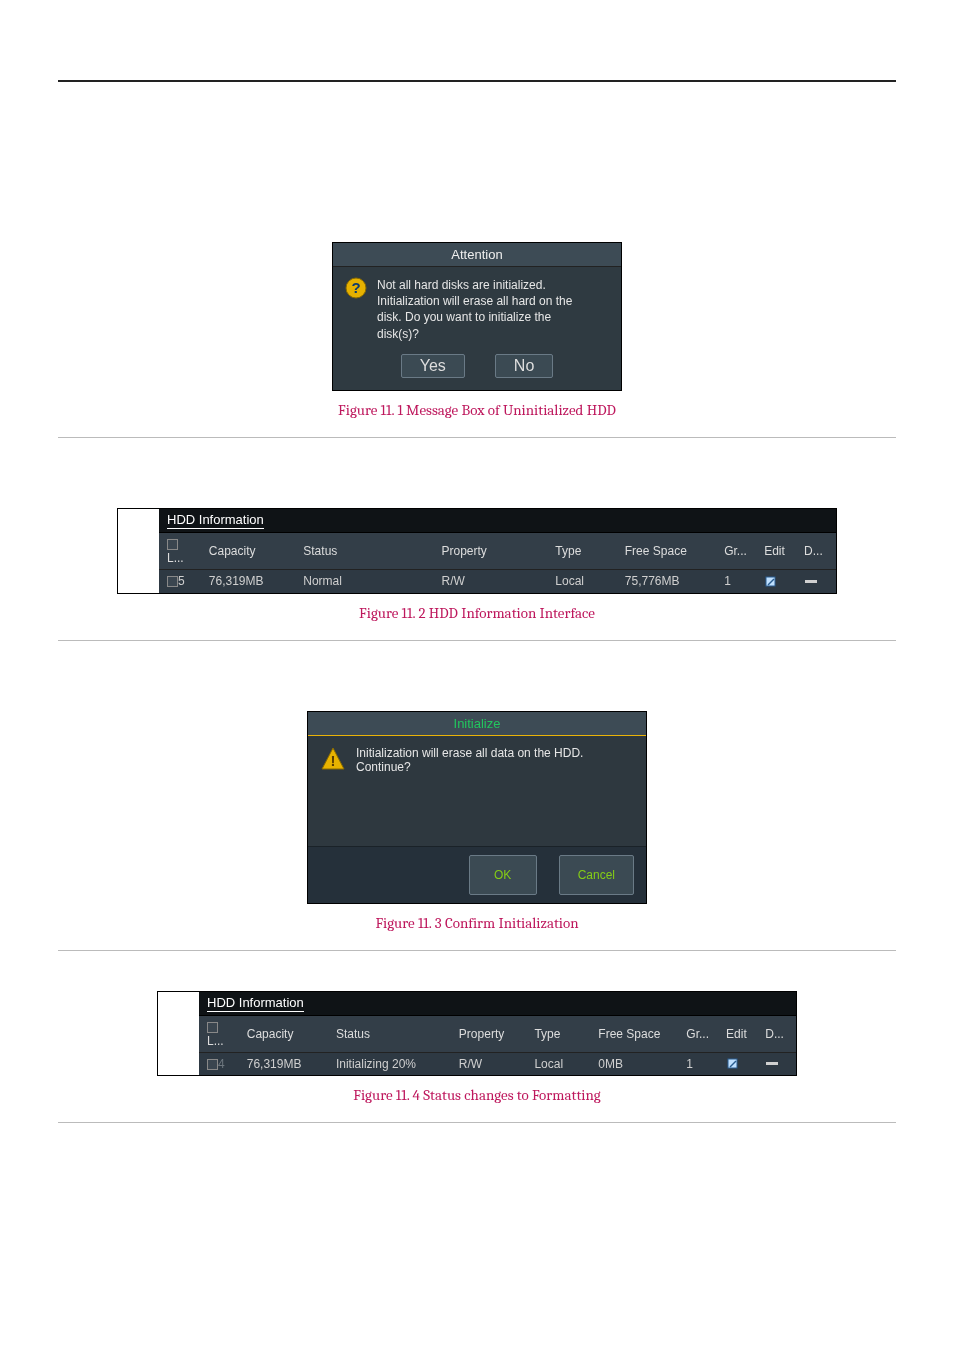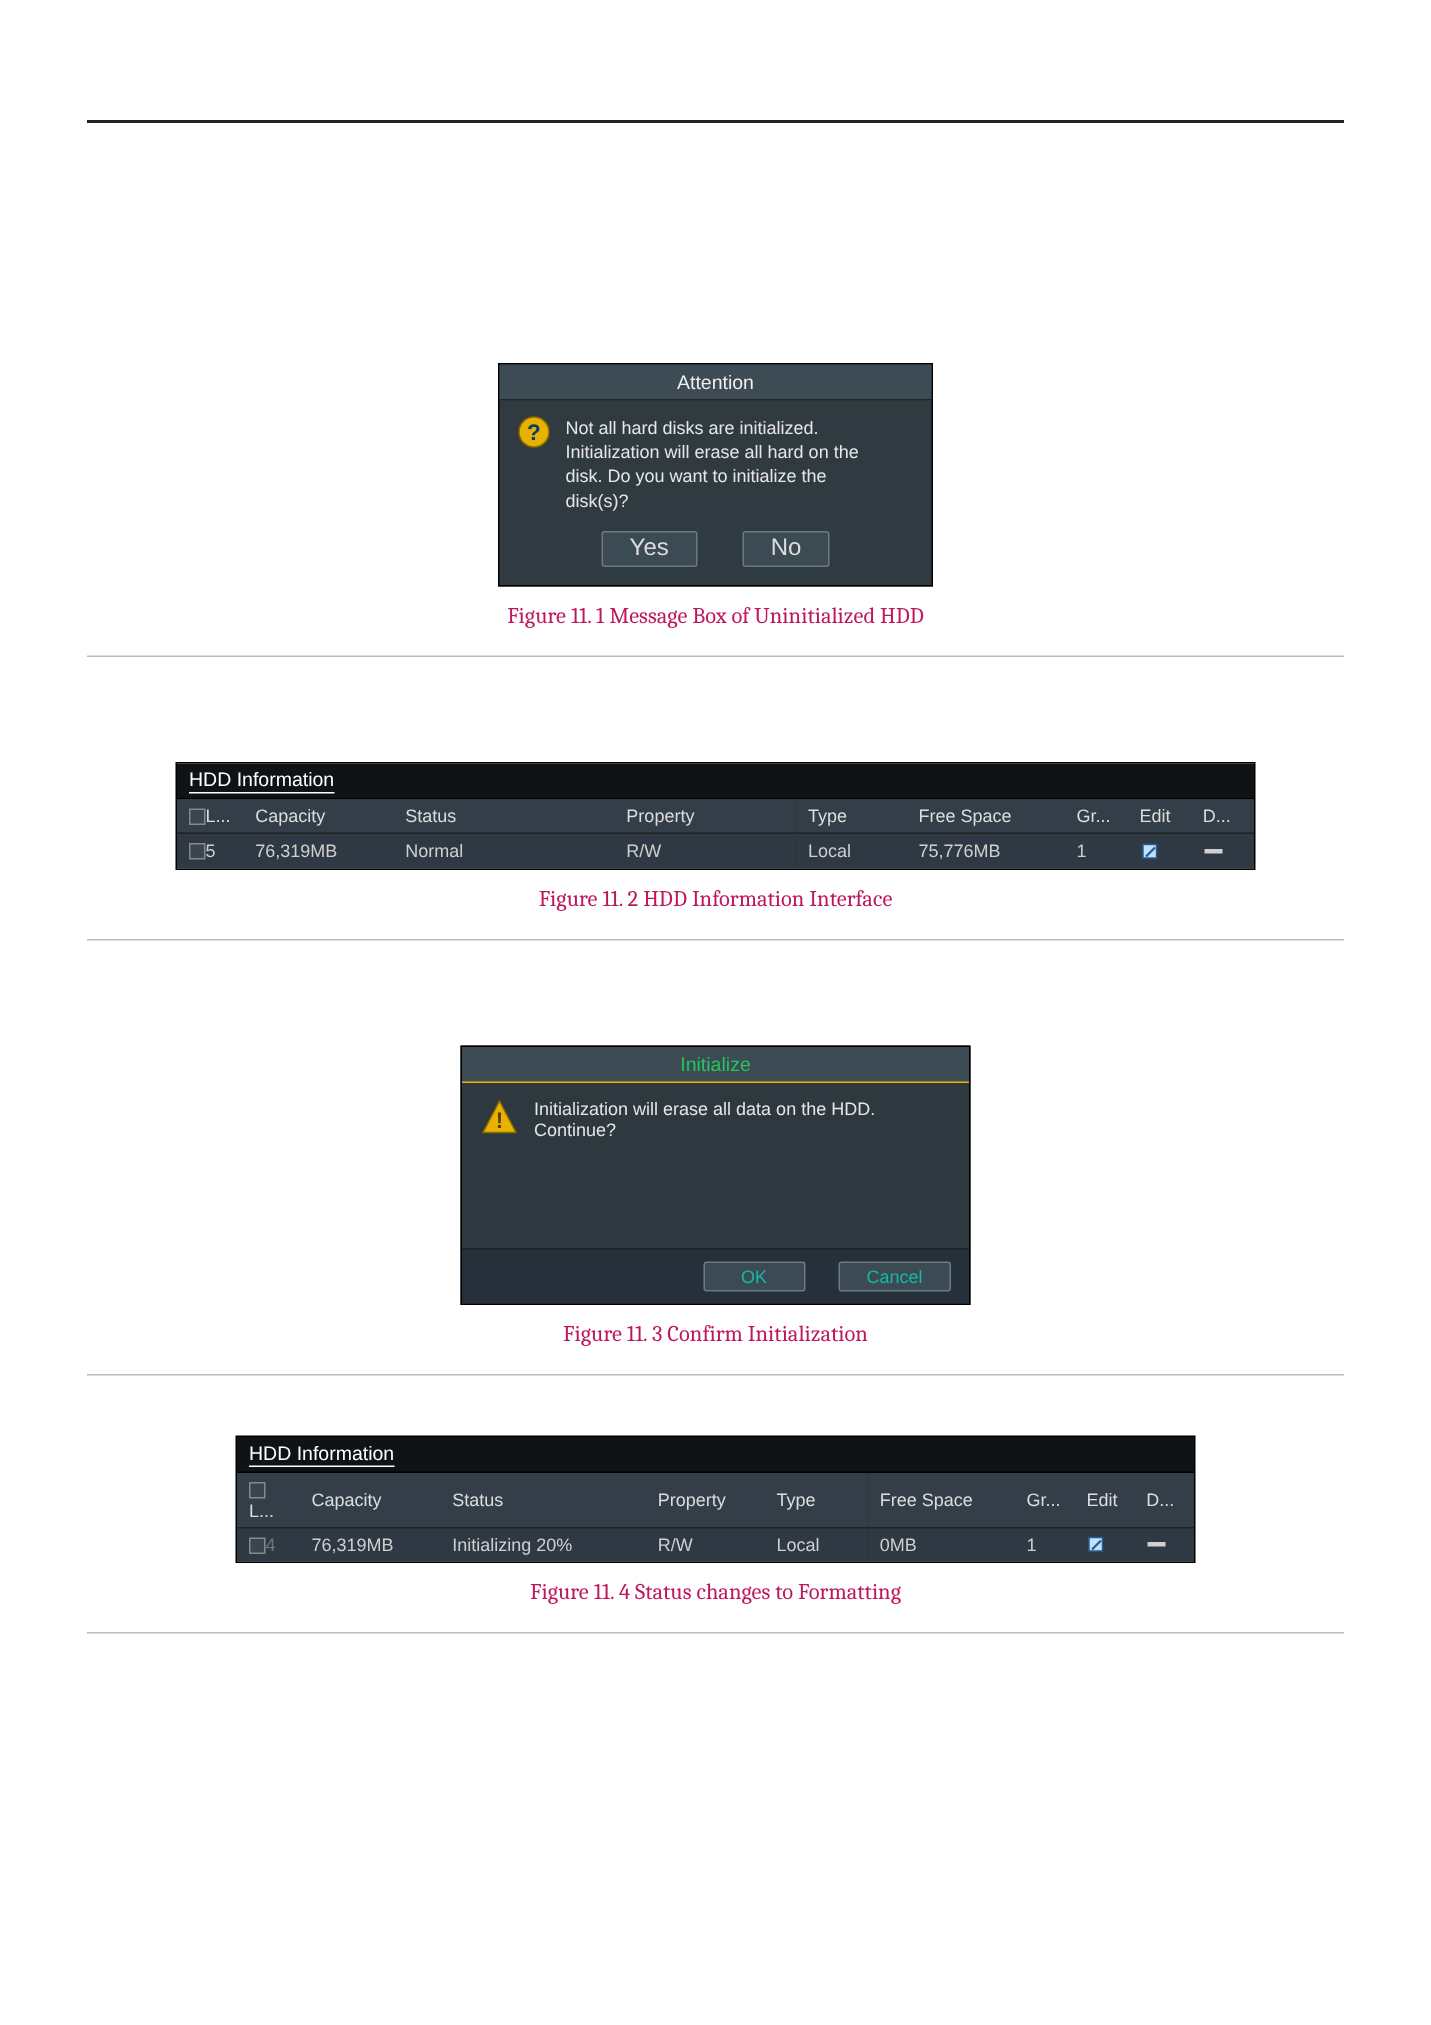--- a/index.html
+++ b/index.html
@@ -77,20 +77,21 @@
     display: inline-block;
     min-width: 56px;
     text-align: center;
   }
 
   
   .hdd-wrap {
     width: 720px;
     margin: 0 auto;
     border: 1px solid #000;
+    padding-left: 41px;
   }
   .hdd-title-row {
     background: #0f1316;
     color: #fff;
     font-size: 13px;
     padding: 3px 8px;
     border-bottom: 1px solid #000;
   }
   .hdd-title-inner {
     display: inline-block;
@@ -170,23 +171,23 @@
     background: #25303a;
     padding: 8px 12px;
     display: flex;
     justify-content: flex-end;
     gap: 22px;
     border-top: 1px solid #1a2228;
   }
   .btn2 {
     background: #3b4a53;
     border: 1px solid #6a7a86;
-    color: #14b8a6;
+    color: #84cc16;
     font-size: 12px;
-    padding: 2px 18px;
+    padding: 12px 18px;
     border-radius: 2px;
     min-width: 68px;
     text-align: center;
   }
 
   .hdd-wrap2 { width: 640px; margin: 0 auto; }
   .disabled { color: #6d767e; }
 </style>
 </head>
 <body>

